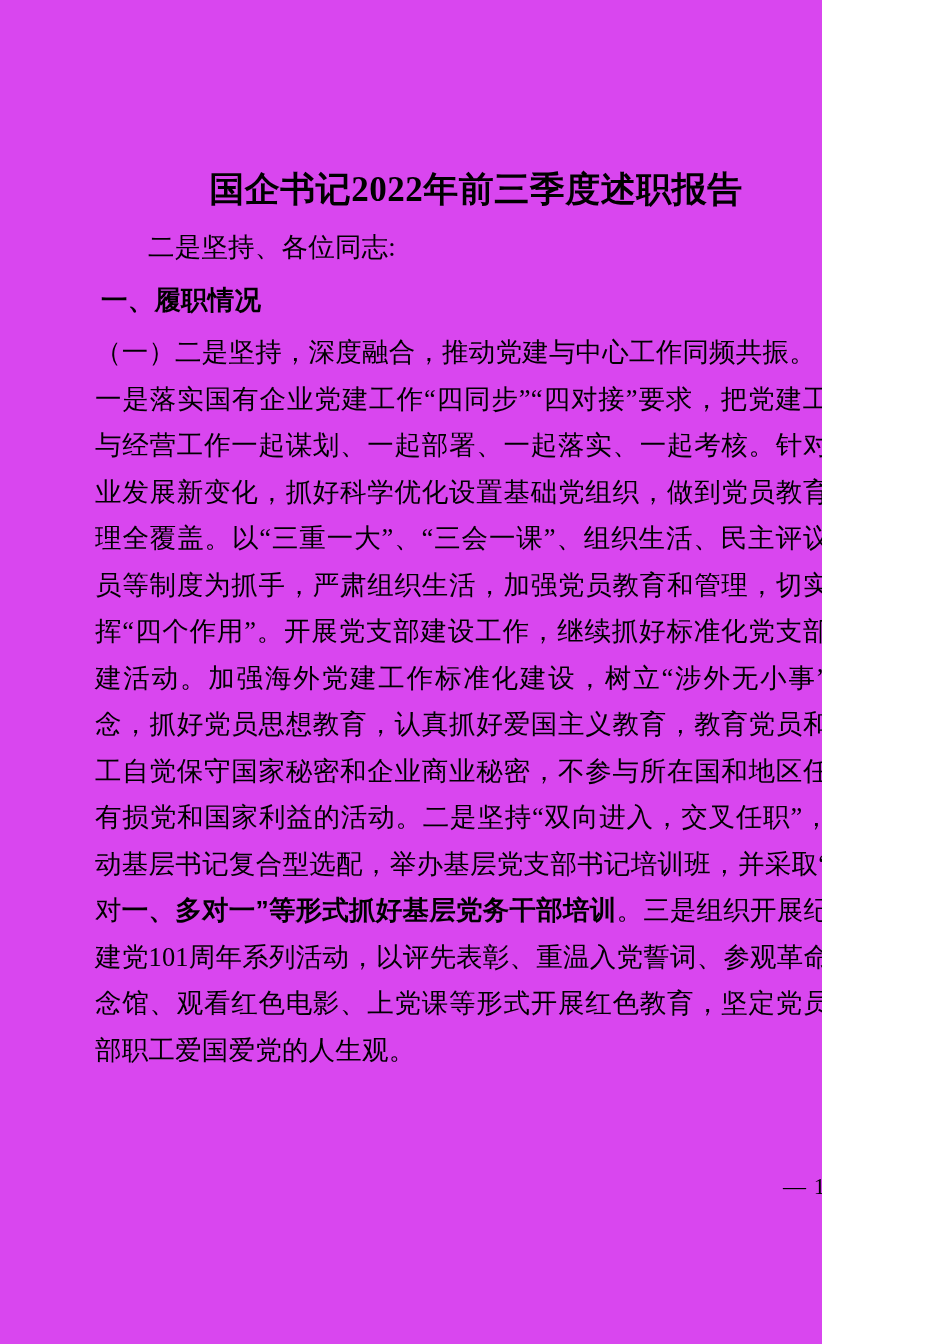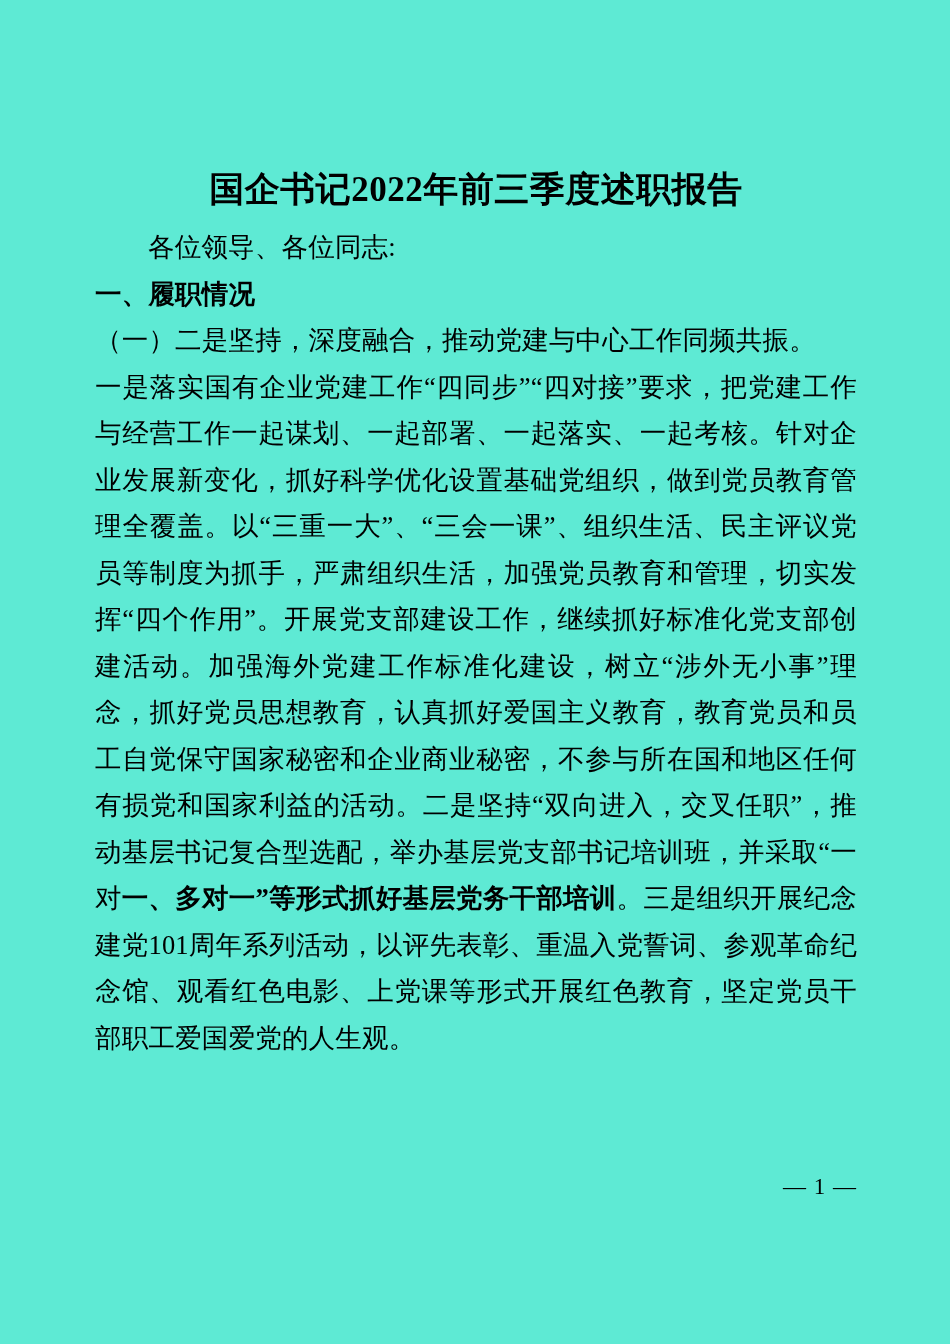--- a/index.html
+++ b/index.html
@@ -6,23 +6,23 @@
     margin: 0;
     padding: 0;
     background: #ffffff;
   }
   body {
     font-family: "Liberation Serif", "DejaVu Serif", serif;
     color: #000000;
   }
   #page {
     position: relative;
-    width: 950px;
+    width: 822px;
     height: 1344px;
-    background: #5eead4;
+    background: #d946ef;
     overflow: hidden;
     box-sizing: border-box;
   }
   .content {
     position: absolute;
     left: 95px;
     top: 0;
     width: 762px;
   }
   
@@ -49,30 +49,30 @@
     letter-spacing: 0.2px;
   }
   .para.indent {
     text-indent: 2em;
   }
   .para.first-line-gap {
     margin-top: 12px;
   }
   
   .sec-heading {
-    margin: 0;
+    margin: 6px;
     font-family: "Liberation Sans", "DejaVu Sans", sans-serif;
     font-weight: bold;
     font-size: 26.5px;
     line-height: 46.5px;
     letter-spacing: 0.2px;
   }
   
   .b {
-    font-family: Liberation Serif, serif;
+    font-family: Liberation Sans, sans-serif;
     font-weight: bold;
   }
   
   .footer {
     position: absolute;
     left: 95px;
     width: 762px;
     top: 1172px;
     text-align: right;
     font-family: "Liberation Serif", "DejaVu Serif", serif;
@@ -83,21 +83,21 @@
 </style>
 </head>
 <body>
 
 <div id="page">
 
   <div class="content">
 
     <h1 class="doc-title">国企书记2022年前三季度述职报告</h1>
 
-    <p class="para indent first-line-gap">各位领导、各位同志:</p>
+    <p class="para indent first-line-gap">二是坚持、各位同志:</p>
 
 
     <h2 class="sec-heading">一、履职情况</h2>
 
     <p class="para">（一）二是坚持，深度融合，推动党建与中心工作同频共振。</p>
 
     <p class="para"><span>一是落实国有企业党建工作“四同步”“四对接”要求，把党建工作与经营工作一起谋划、一起部署、一起落实、一起考核。针对企业发展新变化，抓好科学优化设置基础党组织，做到党员教育管理全覆盖。以“三重一大”、“三会一课”、组织生活、民主评议党员等制度为抓手，严肃组织生活，加强党员教育和管理，切实发挥“四个作用”。开展党支部建设工作，继续抓好标准化党支部创建活动。加强海外党建工作标准化建设，树立“涉外无小事”理念，抓好党员思想教育，认真抓好爱国主义教育，教育党员和员工自觉保守国家秘密和企业商业秘密，不参与所在国和地区任何有损党和国家利益的活动。二是坚持“双向进入，交叉任职”，推动基层书记复合型选配，举办基层党支部书记培训班，并采取“一对</span><span class="b">一、多对一”等形式抓好基层党务干部培训</span><span>。三是组织开展纪念建党101周年系列活动，以评先表彰、重温入党誓词、参观革命纪念馆、观看红色电影、上党课等形式开展红色教育，坚定党员干部职工爱国爱党的人生观。</span></p>
 
   </div>
 

